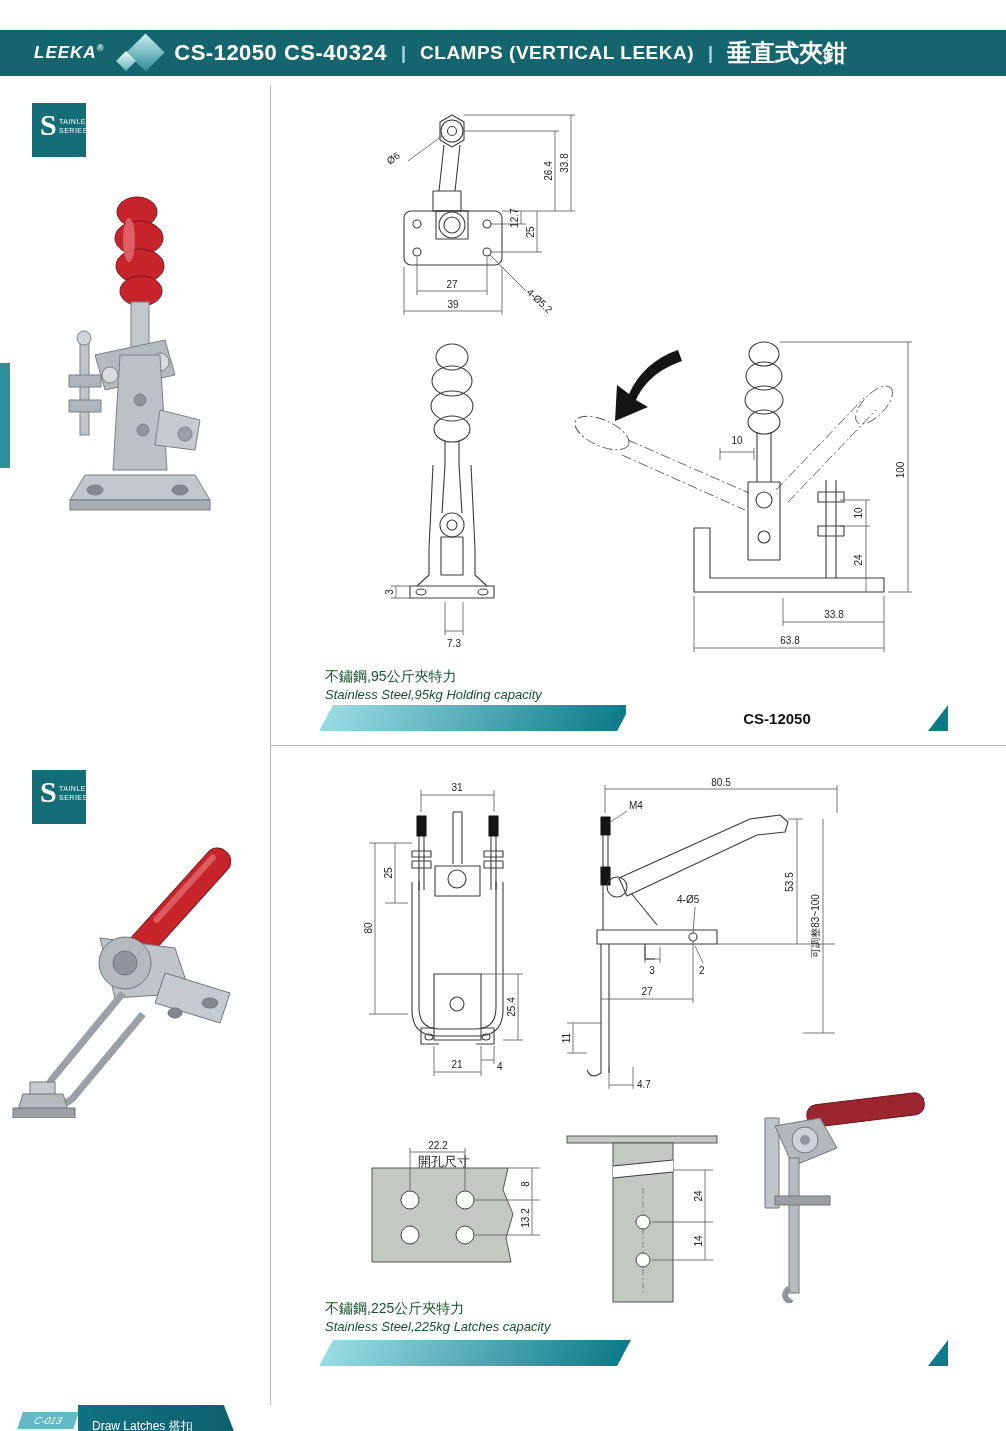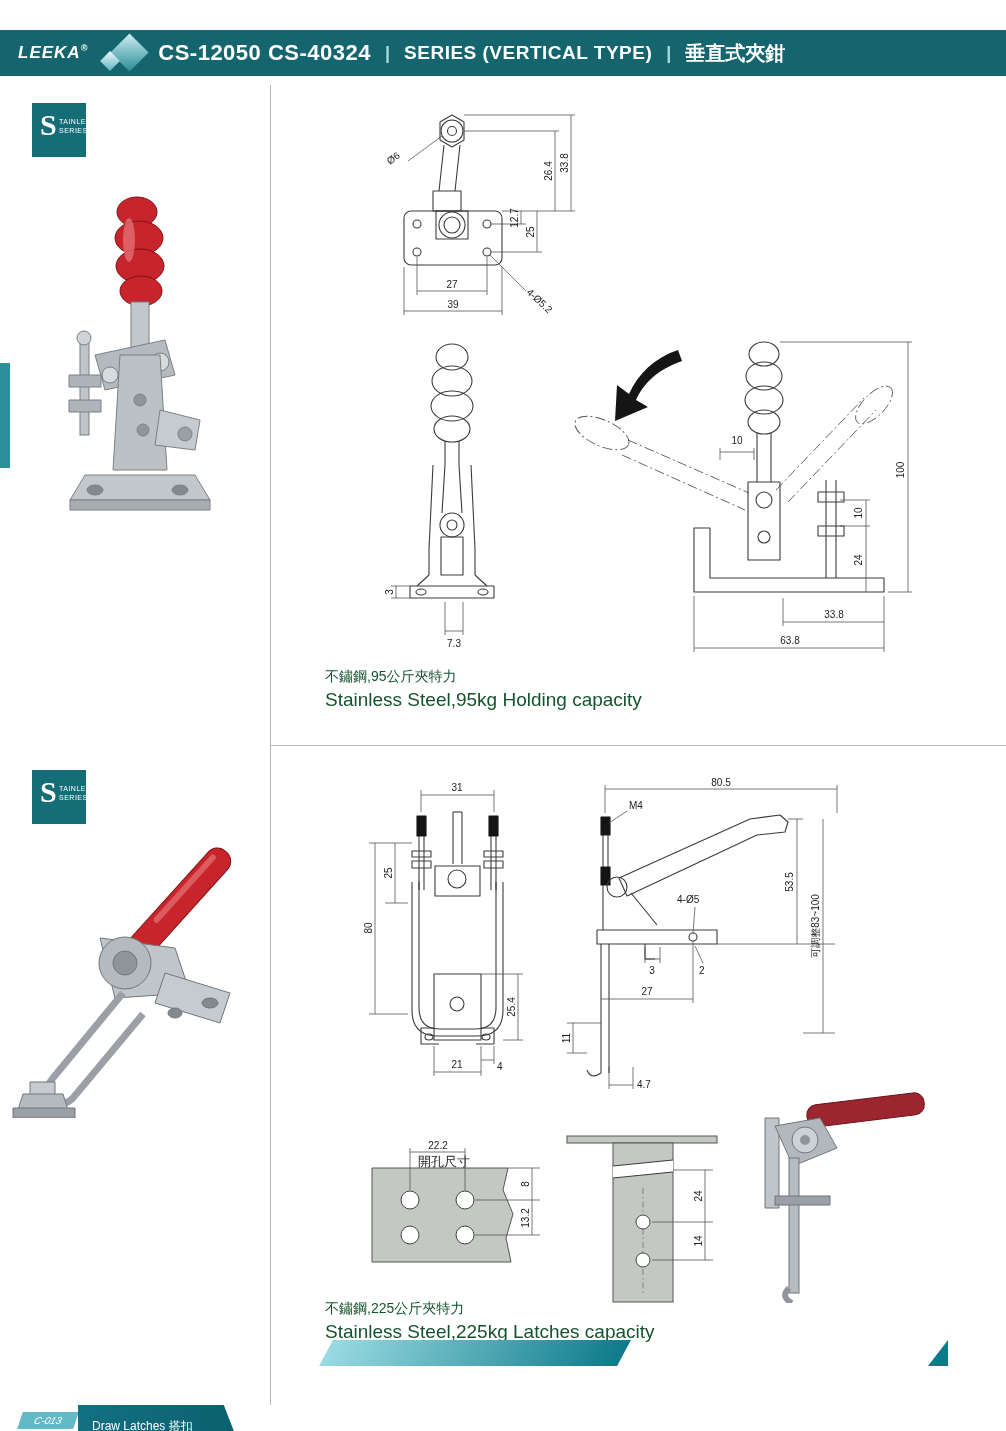--- a/index.html
+++ b/index.html
@@ -1,44 +1,44 @@
 <!DOCTYPE html>
 <html><head>
 <meta charset="utf-8">
 <style>
   html,body{margin:0;padding:0;background:#fff;}
   .page{position:relative;width:1006px;height:1431px;background:#fff;overflow:hidden;
         font-family:"Liberation Sans",sans-serif;color:#222;}
   
   .header{position:absolute;left:0;top:30px;width:1006px;height:46px;background:#15656e;
           display:flex;align-items:center;}
-  .logo{margin-left:18px;color:#fff;font-style:italic;font-weight:bold;font-size:17px;letter-spacing:1px;}
+  .logo{margin-left:34px;color:#fff;font-style:italic;font-weight:bold;font-size:17px;letter-spacing:1px;}
   .reg{font-size:9px;vertical-align:super;}
   .diamonds{position:relative;width:58px;height:46px;margin-left:12px;}
   .d1{position:absolute;left:16px;top:9px;width:27px;height:27px;transform:rotate(45deg);
       background:linear-gradient(135deg,#cdeef2,#2a8b96);}
   .d2{position:absolute;left:3px;top:24px;width:14px;height:14px;transform:rotate(45deg);
       background:linear-gradient(135deg,#eefafb,#5fb3bd);}
   .models{color:#fff;font-weight:bold;font-size:22px;margin-left:0;letter-spacing:.5px;}
   .hsep{color:#a5dbe1;font-size:18px;margin:0 14px;font-weight:bold;}
   .title-en{color:#fff;font-weight:bold;font-size:19px;letter-spacing:.5px;}
-  .title-zh{color:#fff;font-weight:bold;font-size:20px;}
+  .title-zh{color:#fff;font-weight:bold;font-size:24px;}
   
   .vdivider{position:absolute;left:270px;top:85px;width:1px;height:1320px;background:#b8b8b8;}
   .hdivider{position:absolute;left:270px;top:745px;width:736px;height:1px;background:#b8b8b8;}
   .side-strip{position:absolute;left:0;top:363px;width:10px;height:105px;background:#2d8f99;}
   
   .badge{position:absolute;left:32px;width:54px;height:54px;background:#156d77;color:#fff;}
   .badge .bs{position:absolute;left:8px;top:5px;font-size:30px;font-weight:bold;
              font-family:"Liberation Serif",serif;}
   .badge .bt{position:absolute;left:27px;top:15px;font-size:7px;letter-spacing:.5px;}
   .badge .bse{position:absolute;left:27px;top:24px;font-size:7px;letter-spacing:.5px;}
   
   .caption{position:absolute;left:325px;font-size:14px;color:#14532d;line-height:1.45;}
-  .caption .en{font-size:19px;}
+  .caption .en{font-size:13px;font-style:italic;}
   
   .model-banner{position:absolute;left:320px;width:628px;height:26px;}
   .banner-teal{position:absolute;left:6px;top:0;width:298px;height:26px;
                background:linear-gradient(90deg,#9adbe2,#0d7a8a);transform:skewX(-28deg);}
   .banner-white{position:absolute;left:306px;top:0;width:302px;height:26px;background:#fff;
                 display:flex;align-items:center;justify-content:center;
                 font-weight:bold;font-size:15px;color:#111;}
   .banner-tri{position:absolute;right:0;top:0;width:20px;height:26px;background:#0d7a8a;
               clip-path:polygon(100% 0,100% 100%,0 100%);}
   
@@ -71,21 +71,21 @@
 <div class="page">
 
   <div class="header">
     <div class="logo"><span>LEEKA</span><span class="reg">®</span></div>
     <div class="diamonds">
       <div class="d1"></div>
       <div class="d2"></div>
     </div>
     <div class="models">CS-12050 CS-40324</div>
     <span class="hsep">|</span>
-    <div class="title-en">SERIES (VERTICAL TYPE)</div>
+    <div class="title-en">CLAMPS (VERTICAL LEEKA)</div>
     <span class="hsep">|</span>
     <div class="title-zh">垂直式夾鉗</div>
   </div>
 
   <div class="vdivider"></div>
   <div class="hdivider"></div>
   <div class="side-strip"></div>
 
   <div class="badge" style="top:103px">
     <span class="bs">S</span>
@@ -273,20 +273,25 @@
     <text class="mid" x="352" y="140" transform="rotate(-90 352 140)">100</text>
     <text class="mid" x="310" y="183" transform="rotate(-90 310 183)">10</text>
     <text class="mid" x="310" y="230" transform="rotate(-90 310 230)">24</text>
     <text class="mid" x="282" y="288">33.8</text>
     <text class="mid" x="238" y="314">63.8</text>
   </svg>
 
   <div class="caption" style="top:666px">
     <div class="zh">不鏽鋼,95公斤夾特力</div>
     <div class="en">Stainless Steel,95kg Holding capacity</div>
+  </div>
+  <div class="model-banner" style="top:705px">
+    <div class="banner-teal"></div>
+    <div class="banner-white">CS-12050</div>
+    <div class="banner-tri"></div>
   </div>
 
   <svg class="drw" style="left:355px;top:778px" width="180" height="320" viewBox="0 0 180 320">
     <g class="ln">
       <line x1="98" y1="34" x2="98" y2="86"></line>
         <line x1="107" y1="34" x2="107" y2="86"></line>
       <line x1="98" y1="34" x2="107" y2="34"></line>
       <rect class="blk" x="62" y="38" width="9" height="20"></rect>
       <rect class="blk" x="134" y="38" width="9" height="20"></rect>
       <line x1="64" y1="58" x2="64" y2="112"></line>

